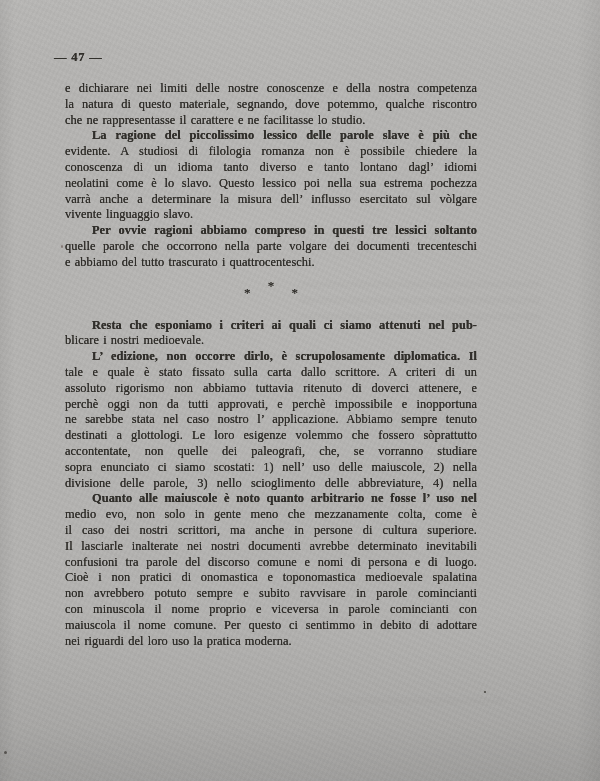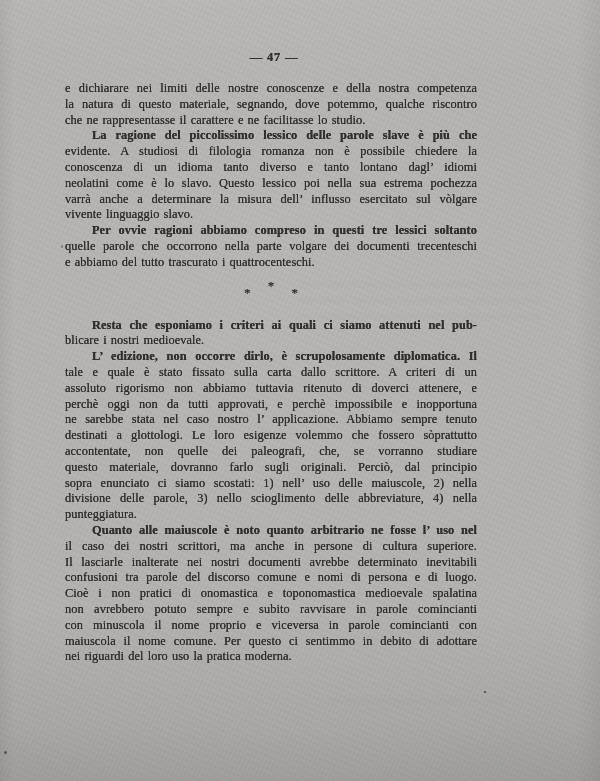--- a/index.html
+++ b/index.html
@@ -24,22 +24,21 @@
       radial-gradient(145% 125% at 42% 28%, #b8b7b5 0%, var(--paper) 55%, #a7a6a4 100%);
   }
   .grain {
     position: absolute; inset: 0; pointer-events: none;
     background:
       repeating-linear-gradient(115deg, rgba(255,255,255,0.016) 0 2px, rgba(0,0,0,0.016) 2px 4px),
       repeating-linear-gradient(23deg, rgba(0,0,0,0.013) 0 3px, rgba(255,255,255,0.013) 3px 6px);
   }
   .page-number {
     position: absolute;
-    top: 50px; left: 68px; width: 412px;
-    text-align: center;
+    top: 50px; left: 54px; width: 412px;
     font-size: 12.5px;
     font-weight: bold;
     letter-spacing: 0.8px;
     text-shadow: 0 0 0.5px currentColor;
   }
   .text-block {
     position: absolute;
     top: 81px; left: 65px; width: 412px;
     font-size: 12.4px;
     line-height: 15.8px;
@@ -120,27 +119,26 @@
           <div class="line last">blicare i nostri medioevale.</div>
         </div>
         <div class="paragraph indent">
           <div class="line first">L’ edizione, non occorre dirlo, è scrupolosamente diplomatica. Il</div>
           <div class="line">tale e quale è stato fissato sulla carta dallo scrittore. A criteri di un</div>
           <div class="line">assoluto rigorismo non abbiamo tuttavia ritenuto di doverci attenere, e</div>
           <div class="line">perchè oggi non da tutti approvati, e perchè impossibile e inopportuna</div>
           <div class="line">ne sarebbe stata nel caso nostro l’ applicazione. Abbiamo sempre tenuto</div>
           <div class="line">destinati a glottologi. Le loro esigenze volemmo che fossero sòprattutto</div>
           <div class="line">accontentate, non quelle dei paleografi, che, se vorranno studiare</div>
-          <div class="line">questo materiale, dovranno farlo sugli originali. Perciò, dal principio</div>
           <div class="line">sopra enunciato ci siamo scostati: 1) nell’ uso delle maiuscole, 2) nella</div>
           <div class="line">divisione delle parole, 3) nello scioglimento delle abbreviature, 4) nella</div>
-          <div class="line last">punteggiatura.</div>
         </div>
         <div class="paragraph indent">
           <div class="line first">Quanto alle maiuscole è noto quanto arbitrario ne fosse l’ uso nel</div>
+          <div class="line">medio evo, non solo in gente meno che mezzanamente colta, come è</div>
           <div class="line">il caso dei nostri scrittori, ma anche in persone di cultura superiore.</div>
           <div class="line">Il lasciarle inalterate nei nostri documenti avrebbe determinato inevitabili</div>
           <div class="line">confusioni tra parole del discorso comune e nomi di persona e di luogo.</div>
           <div class="line">Cioè i non pratici di onomastica e toponomastica medioevale spalatina</div>
           <div class="line">non avrebbero potuto sempre e subito ravvisare in parole comincianti</div>
           <div class="line">con minuscola il nome proprio e viceversa in parole comincianti con</div>
           <div class="line">maiuscola il nome comune. Per questo ci sentimmo in debito di adottare</div>
           <div class="line last">nei riguardi del loro uso la pratica moderna.</div>
         </div>
       </div>

